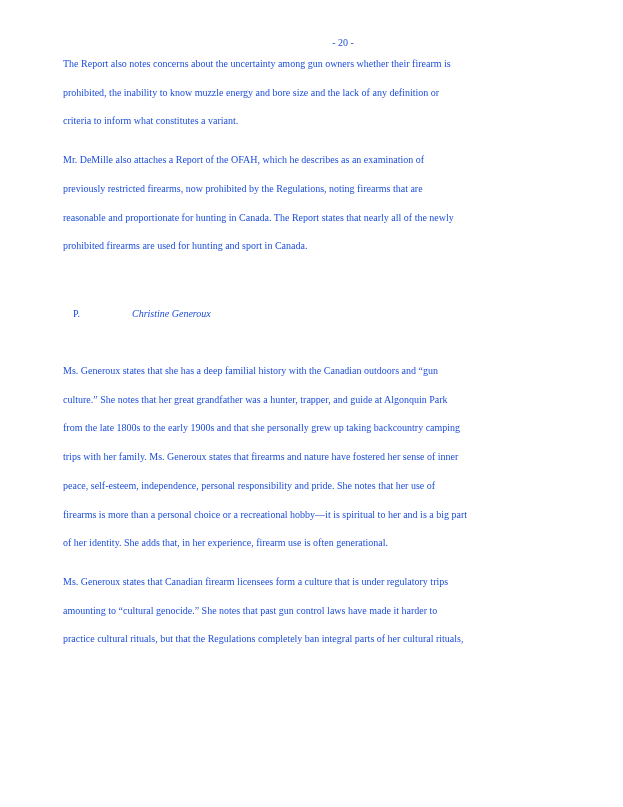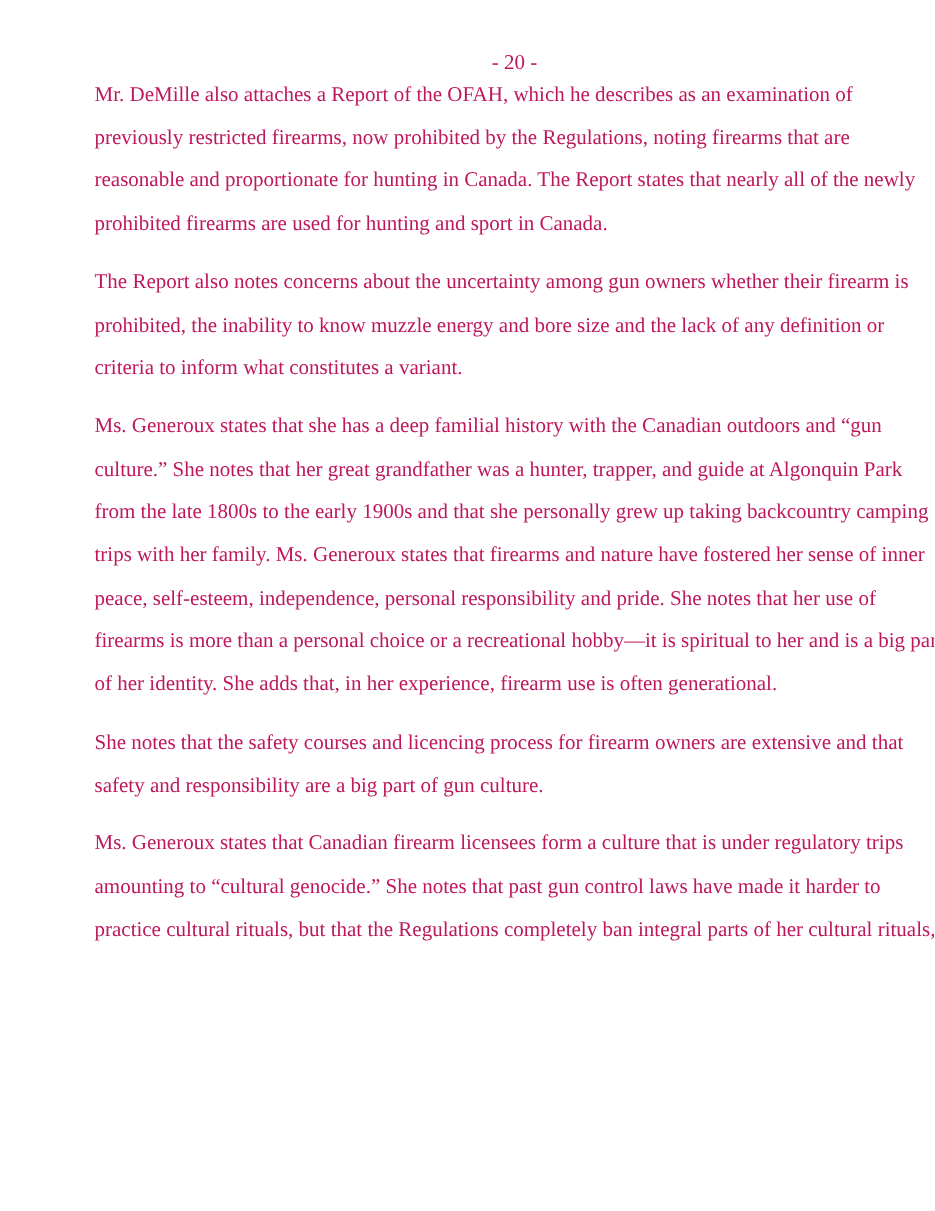--- a/index.html
+++ b/index.html
@@ -5,23 +5,23 @@
   html, body {
     margin: 0;
     padding: 0;
     background: #ffffff;
   }
   .page {
     position: relative;
     width: 623px;
     height: 807px;
     background: #ffffff;
-    color: #be185d;
+    color: #1d4ed8;
     font-family: "Liberation Serif", serif;
-    font-size: 14px;
+    font-size: 10px;
     box-sizing: border-box;
     padding: 36px 40px 0 63px;
     overflow: hidden;
   }
   .page-number {
     line-height: 14px;
     text-align: center;
     position: relative;
     left: 20px;
     margin: 0 0 0 0;
@@ -46,38 +46,39 @@
   }
 </style>
 </head>
 <body>
 
 <div class="page">
 
   <div class="page-number">- 20 -</div>
 
 
+  <div class="par">The Report also notes concerns about the uncertainty among gun owners whether their firearm is
+prohibited, the inability to know muzzle energy and bore size and the lack of any definition or
+criteria to inform what constitutes a variant.</div>
+
   <div class="par">Mr. DeMille also attaches a Report of the OFAH, which he describes as an examination of
 previously restricted firearms, now prohibited by the Regulations, noting firearms that are
 reasonable and proportionate for hunting in Canada. The Report states that nearly all of the newly
 prohibited firearms are used for hunting and sport in Canada.</div>
 
-  <div class="par">The Report also notes concerns about the uncertainty among gun owners whether their firearm is
-prohibited, the inability to know muzzle energy and bore size and the lack of any definition or
-criteria to inform what constitutes a variant.</div>
-
+  <div class="heading">
+    <span class="sec-label">P.</span><span class="sec-title">Christine Generoux</span>
+  </div>
 
   <div class="par">Ms. Generoux states that she has a deep familial history with the Canadian outdoors and “gun
 culture.” She notes that her great grandfather was a hunter, trapper, and guide at Algonquin Park
 from the late 1800s to the early 1900s and that she personally grew up taking backcountry camping
 trips with her family. Ms. Generoux states that firearms and nature have fostered her sense of inner
 peace, self-esteem, independence, personal responsibility and pride. She notes that her use of
 firearms is more than a personal choice or a recreational hobby—it is spiritual to her and is a big part
 of her identity. She adds that, in her experience, firearm use is often generational.</div>
 
-  <div class="par">She notes that the safety courses and licencing process for firearm owners are extensive and that
-safety and responsibility are a big part of gun culture.</div>
 
   <div class="par">Ms. Generoux states that Canadian firearm licensees form a culture that is under regulatory trips
 amounting to “cultural genocide.” She notes that past gun control laws have made it harder to
 practice cultural rituals, but that the Regulations completely ban integral parts of her cultural rituals,</div>
 
 </div>
 
 </body></html>

